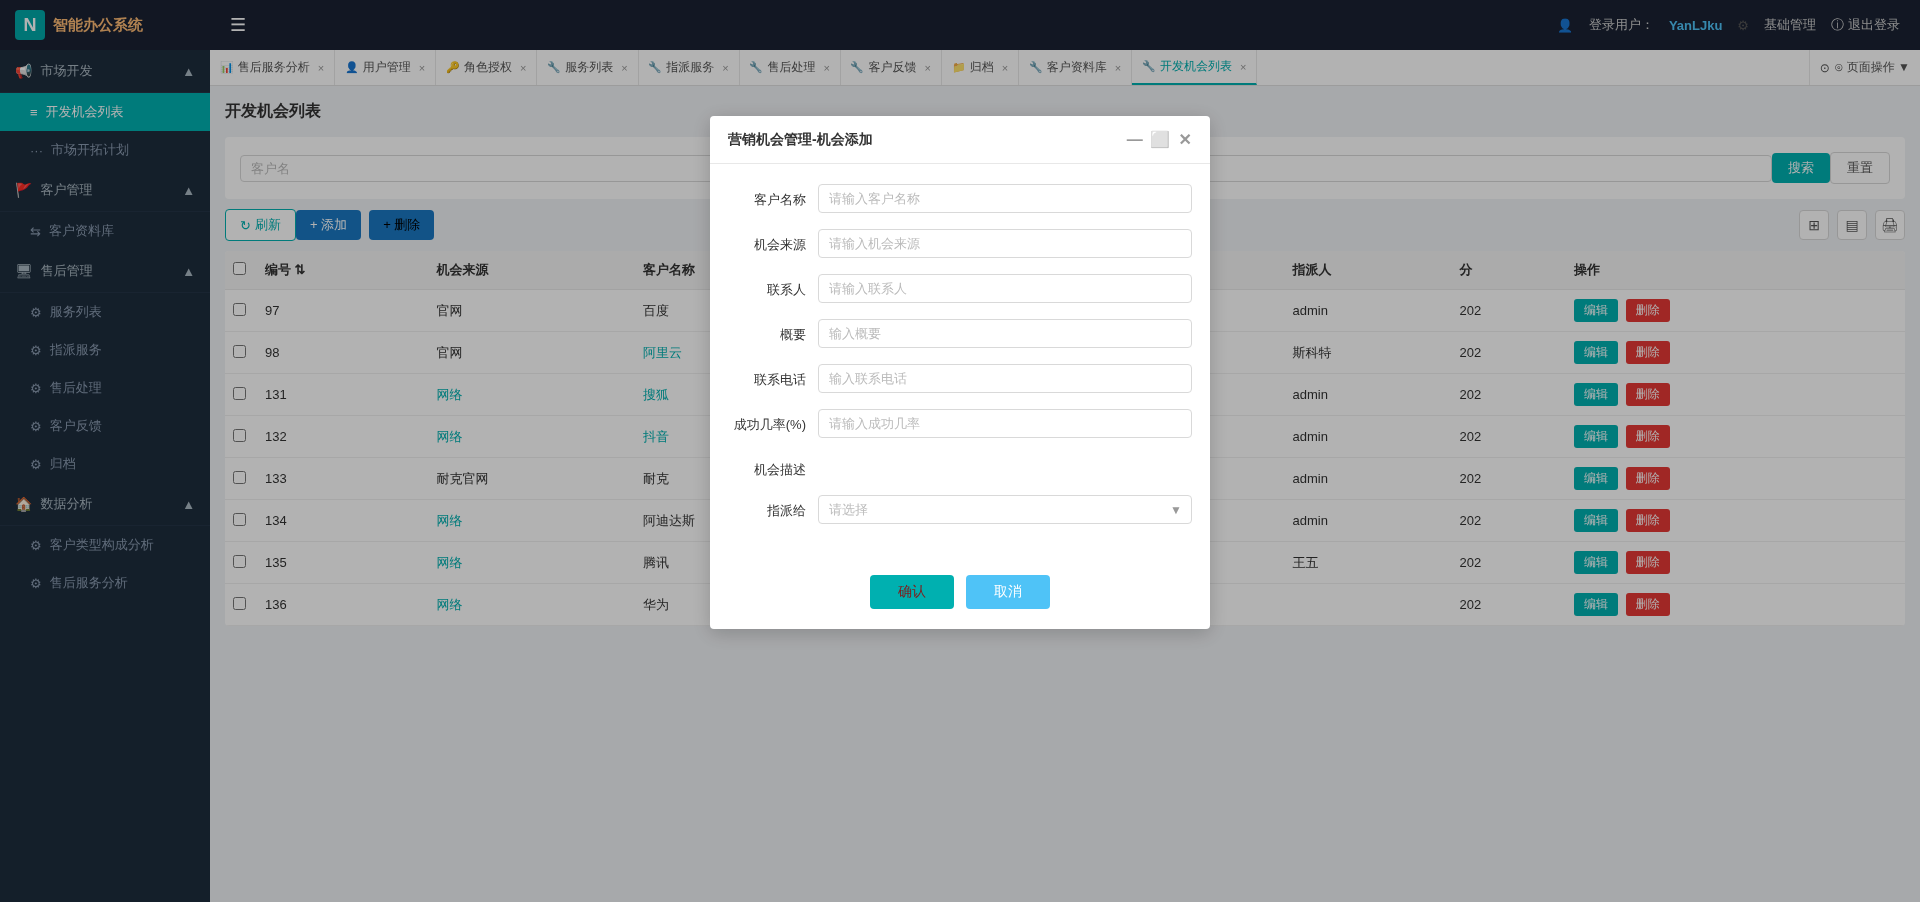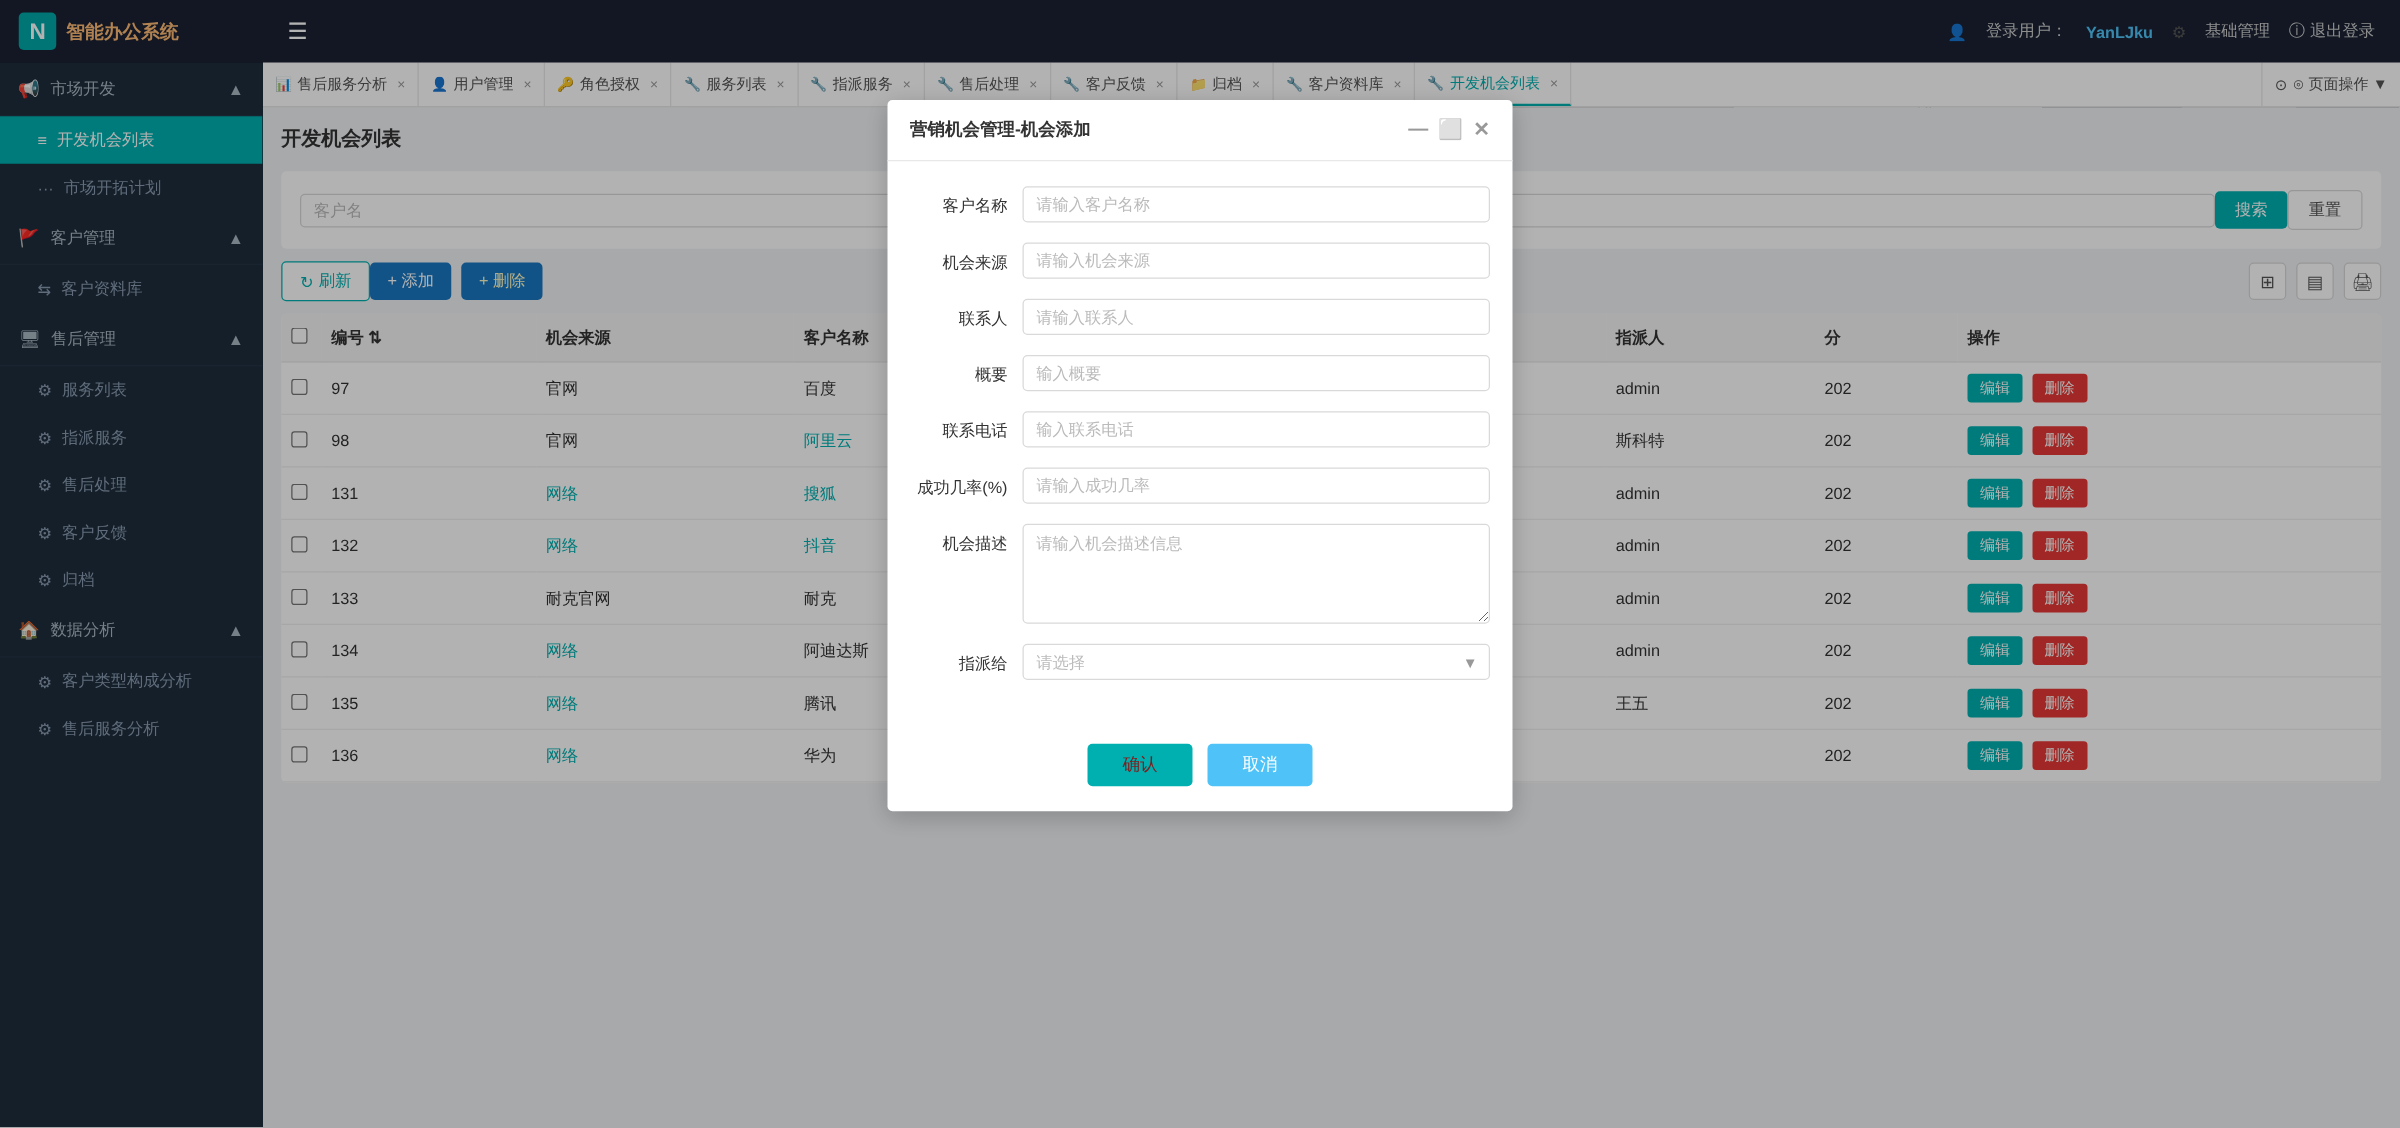--- a/index.html
+++ b/index.html
@@ -180,21 +180,21 @@
       padding: 6px 14px; cursor: pointer; font-size: 13px;
       display: flex; align-items: center; gap: 4px;
     }
     .btn-add {
       background: #1a78c2; color: white;
       border: none; border-radius: 4px;
       padding: 6px 14px; cursor: pointer; font-size: 13px;
       display: flex; align-items: center; gap: 4px;
     }
     .btn-delete {
-      background: #1a78c2; color: #fef9c3;
+      background: #1a78c2; color: #000000;
       border: none; border-radius: 4px;
       padding: 6px 14px; cursor: pointer; font-size: 13px;
       display: flex; align-items: center; gap: 4px;
     }
     .toolbar-right { display: flex; gap: 8px; }
     .icon-btn {
       width: 30px; height: 30px;
       border: 1px solid #d9d9d9;
       background: white;
       border-radius: 4px;
@@ -239,21 +239,21 @@
       border: none; border-radius: 3px;
       padding: 3px 10px; cursor: pointer; font-size: 12px;
     }
 
     
     .modal-overlay {
       position: fixed; top: 0; left: 0; right: 0; bottom: 0;
       background: rgba(0,0,0,0.3);
       z-index: 200;
       display: flex; align-items: flex-start; justify-content: center;
-      padding-top: 80px;
+      padding-top: 116px;
     }
     .modal {
       background: white;
       border-radius: 4px;
       width: 500px;
       box-shadow: 0 4px 20px rgba(0,0,0,0.2);
     }
     .modal-header {
       display: flex; align-items: center; justify-content: space-between;
       padding: 14px 18px;
@@ -686,21 +686,20 @@
         <input type="text" class="form-control" placeholder="输入联系电话" style="">
       </div>
 
       <div class="form-row">
         <div class="form-label">成功几率(%)</div>
         <input type="text" class="form-control" placeholder="请输入成功几率" style="">
       </div>
 
       <div class="form-row">
         <div class="form-label">机会描述</div>
-        <textarea class="form-control" placeholder="请输入机会描述信息" style=""></textarea>
       </div>
 
       <div class="form-row">
         <div class="form-label">指派给</div>
         <div class="form-select-wrapper">
           <select class="form-select">
             <option value="">请选择</option>
           </select>
           <span class="select-arrow">▼</span>
         </div>

